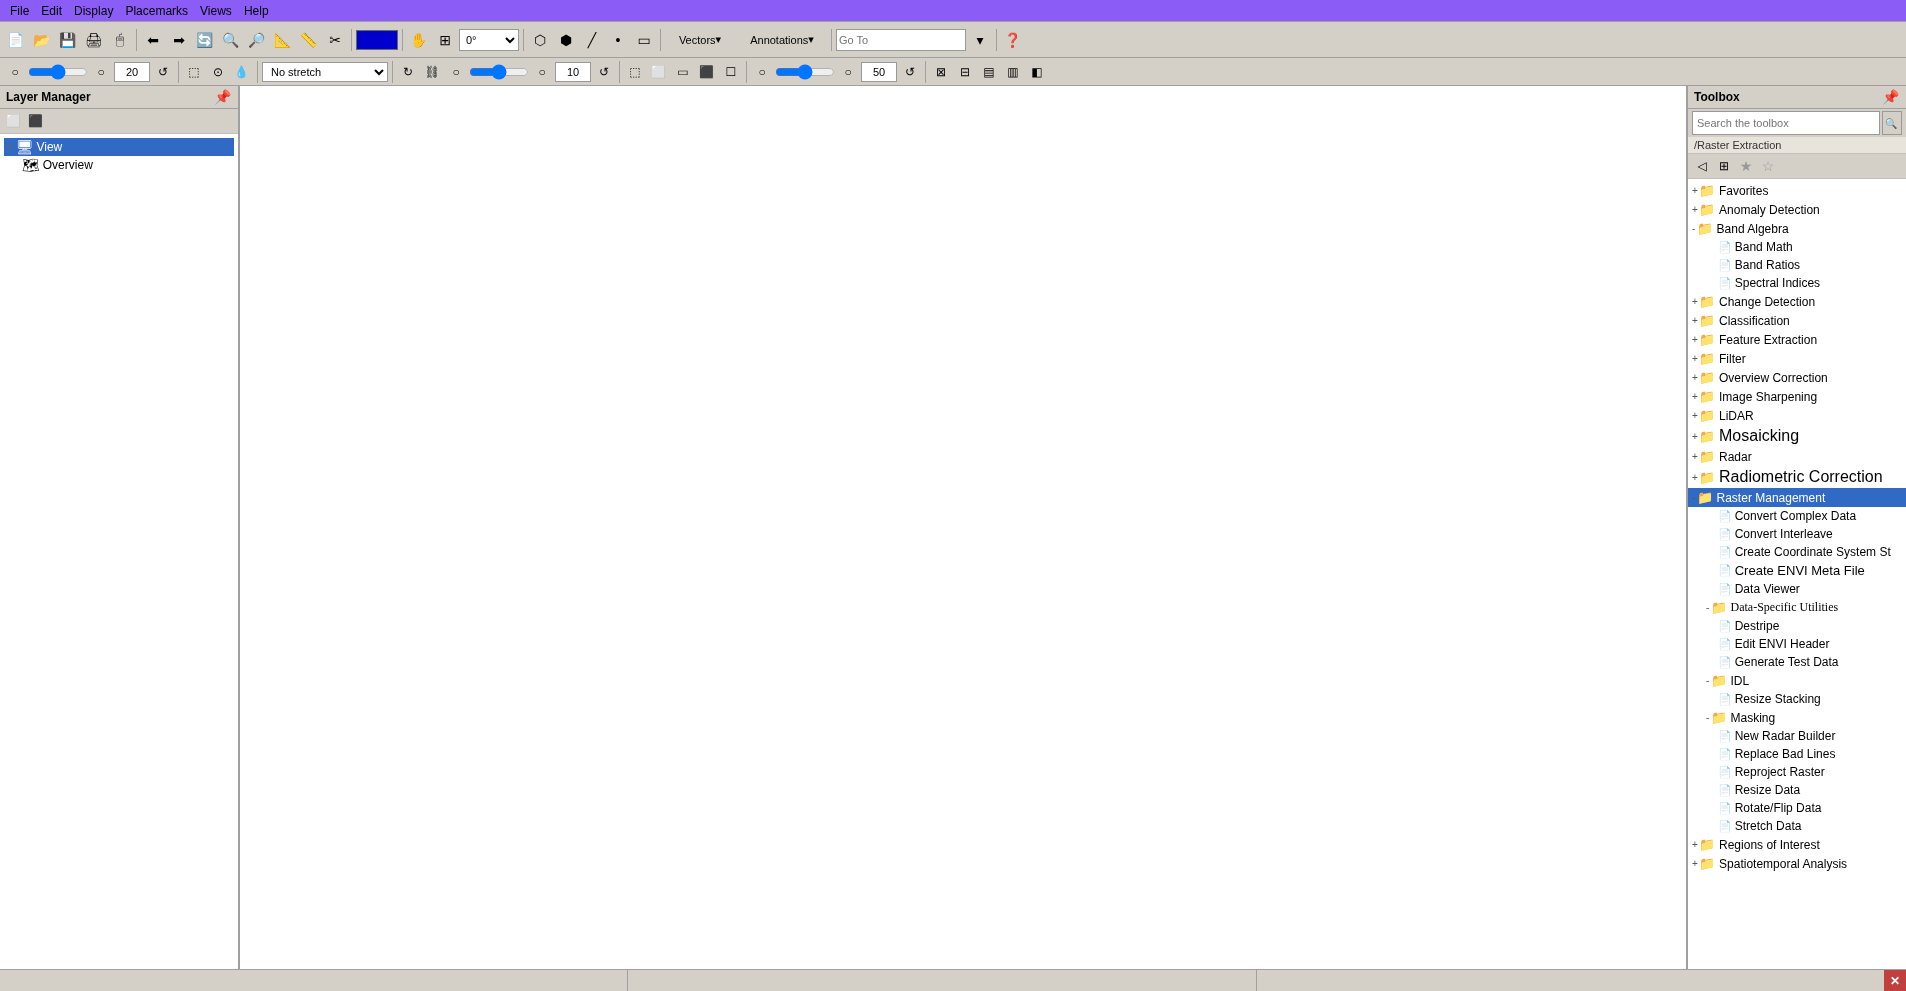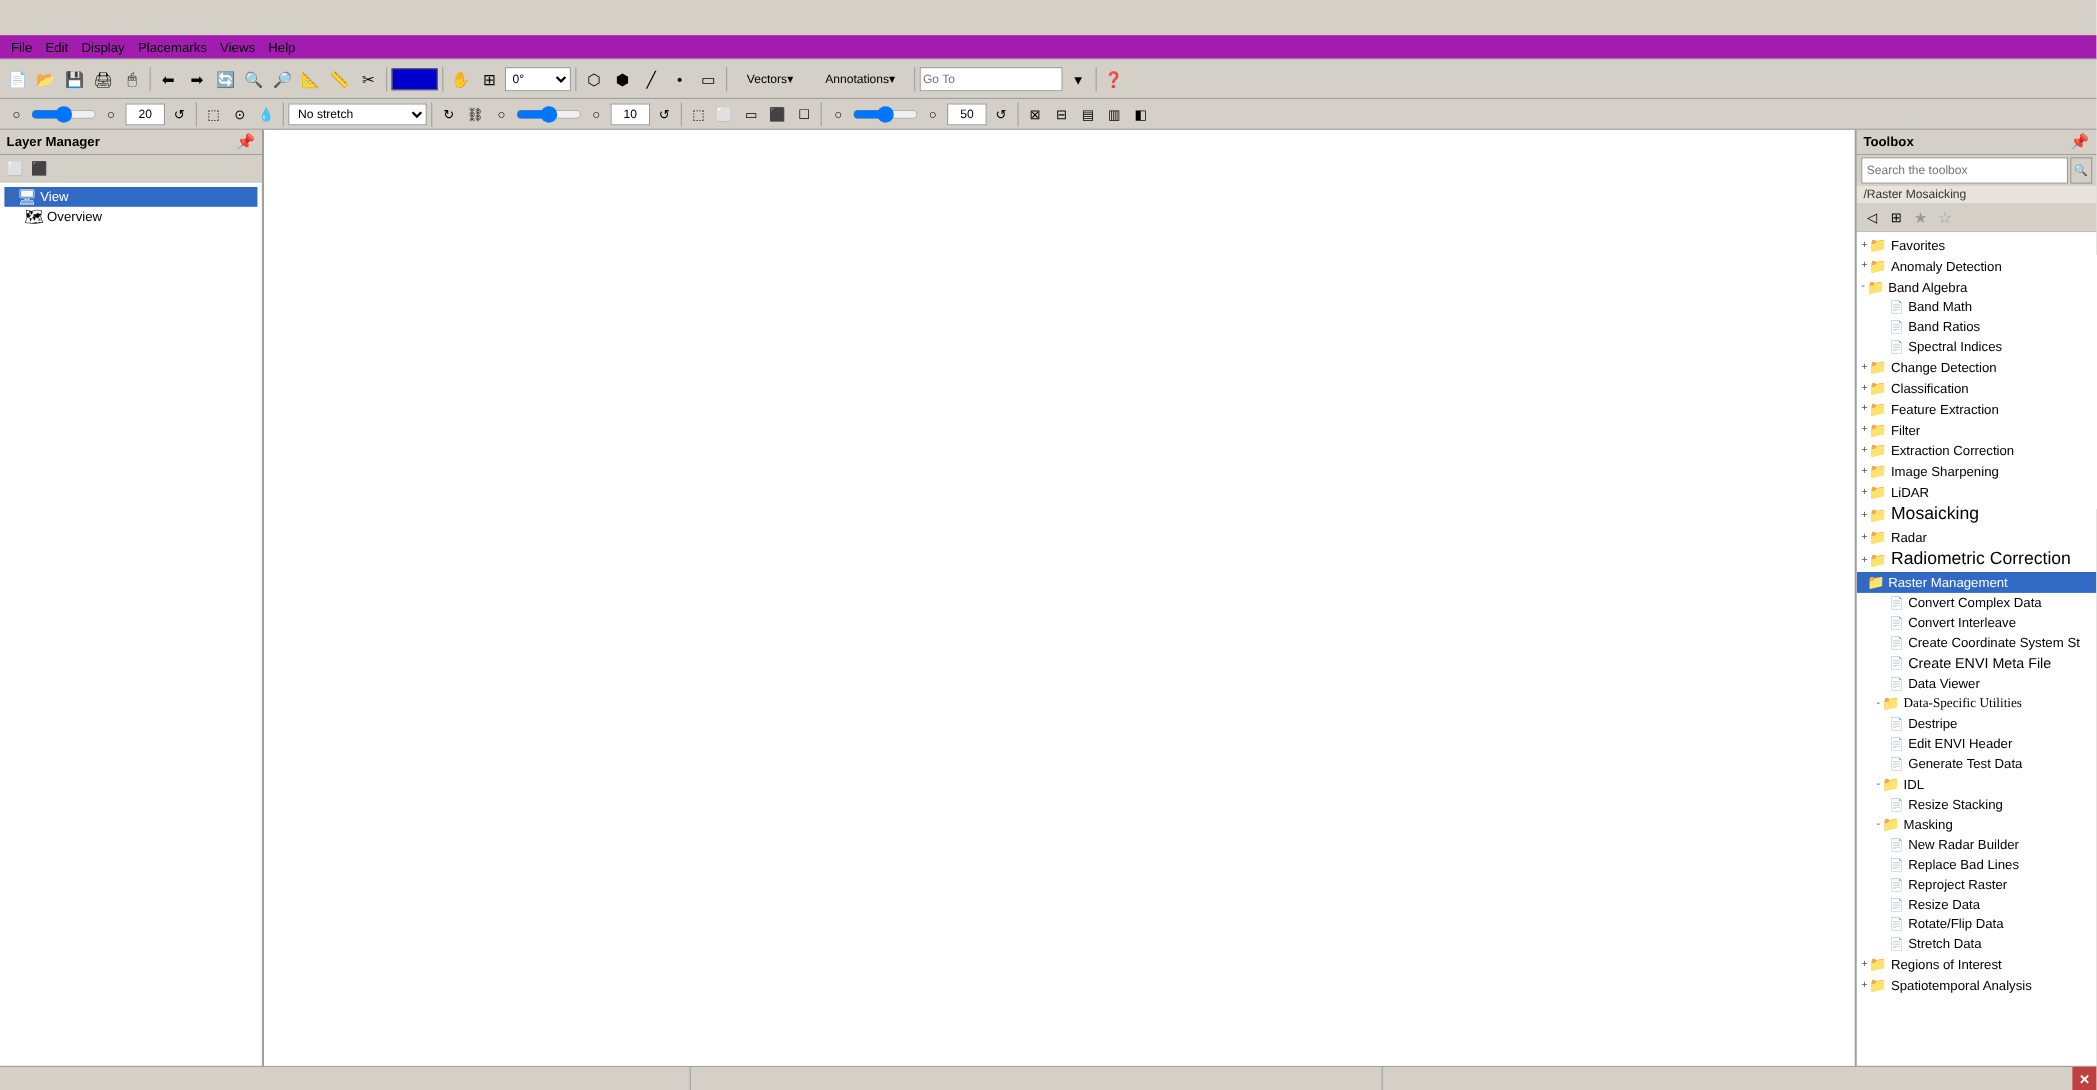--- a/index.html
+++ b/index.html
@@ -9,27 +9,26 @@
       background: #d4d0c8;
       width: 1906px;
       height: 991px;
       overflow: hidden;
       display: flex;
       flex-direction: column;
     }
 
     
     .menu-bar {
-      background: #a21caf;
+      background: #8b5cf6;
       display: flex;
       align-items: center;
       padding: 2px 4px;
       border-bottom: 1px solid #a0a0a0;
       height: 22px;
-      margin-top: 32px;
     }
     .menu-item {
       padding: 2px 6px;
       cursor: pointer;
       font-size: 12px;
     }
 
     
     .toolbar {
       background: #d4d0c8;
@@ -430,21 +429,21 @@
   <div class="toolbox-panel">
     <div class="toolbox-title-bar">
       <span>Toolbox</span>
       <span style="cursor:pointer; font-size:14px;">📌</span>
     </div>
     <div style="display:flex; align-items:center; padding:2px 4px; background:#d4d0c8;">
       <input class="toolbox-search" type="text" style="flex: 1 1 0%; margin: 0px;" placeholder="Search the toolbox">
       <button style="width:20px; height:24px; background:#d4d0c8; border:1px solid #999; cursor:pointer; font-size:10px; margin-left:2px;">🔍</button>
     </div>
     <div class="toolbox-breadcrumb">
-      <span>/Raster Mosaicking</span>
+      <span>/Raster Extraction</span>
     </div>
     <div class="toolbox-nav">
       <button class="toolbox-nav-btn">◁</button>
       <button class="toolbox-nav-btn">⊞</button>
       <button class="toolbox-nav-star">★</button>
       <button class="toolbox-nav-star">☆</button>
     </div>
     <div class="toolbox-tree" id="toolbox-tree">
     <div class="tb-item" style="padding-left: 4px;">
           <span style="font-size:10px; margin-right:2px; color:#555; cursor:pointer;">+</span>
@@ -492,21 +491,21 @@
           <span style="font-size:12px;">Feature Extraction</span>
         </div>
         <div class="tb-item" style="padding-left: 4px;">
           <span style="font-size:10px; margin-right:2px; color:#555; cursor:pointer;">+</span>
           <span style="margin-right:3px; font-size:13px;">📁</span>
           <span style="font-size:12px;">Filter</span>
         </div>
         <div class="tb-item" style="padding-left: 4px;">
           <span style="font-size:10px; margin-right:2px; color:#555; cursor:pointer;">+</span>
           <span style="margin-right:3px; font-size:13px;">📁</span>
-          <span style="font-size:12px;">Extraction Correction</span>
+          <span style="font-size:12px;">Overview Correction</span>
         </div>
         <div class="tb-item" style="padding-left: 4px;">
           <span style="font-size:10px; margin-right:2px; color:#555; cursor:pointer;">+</span>
           <span style="margin-right:3px; font-size:13px;">📁</span>
           <span style="font-size:12px;">Image Sharpening</span>
         </div>
         <div class="tb-item" style="padding-left: 4px;">
           <span style="font-size:10px; margin-right:2px; color:#555; cursor:pointer;">+</span>
           <span style="margin-right:3px; font-size:13px;">📁</span>
           <span style="font-size:12px;">LiDAR</span>

